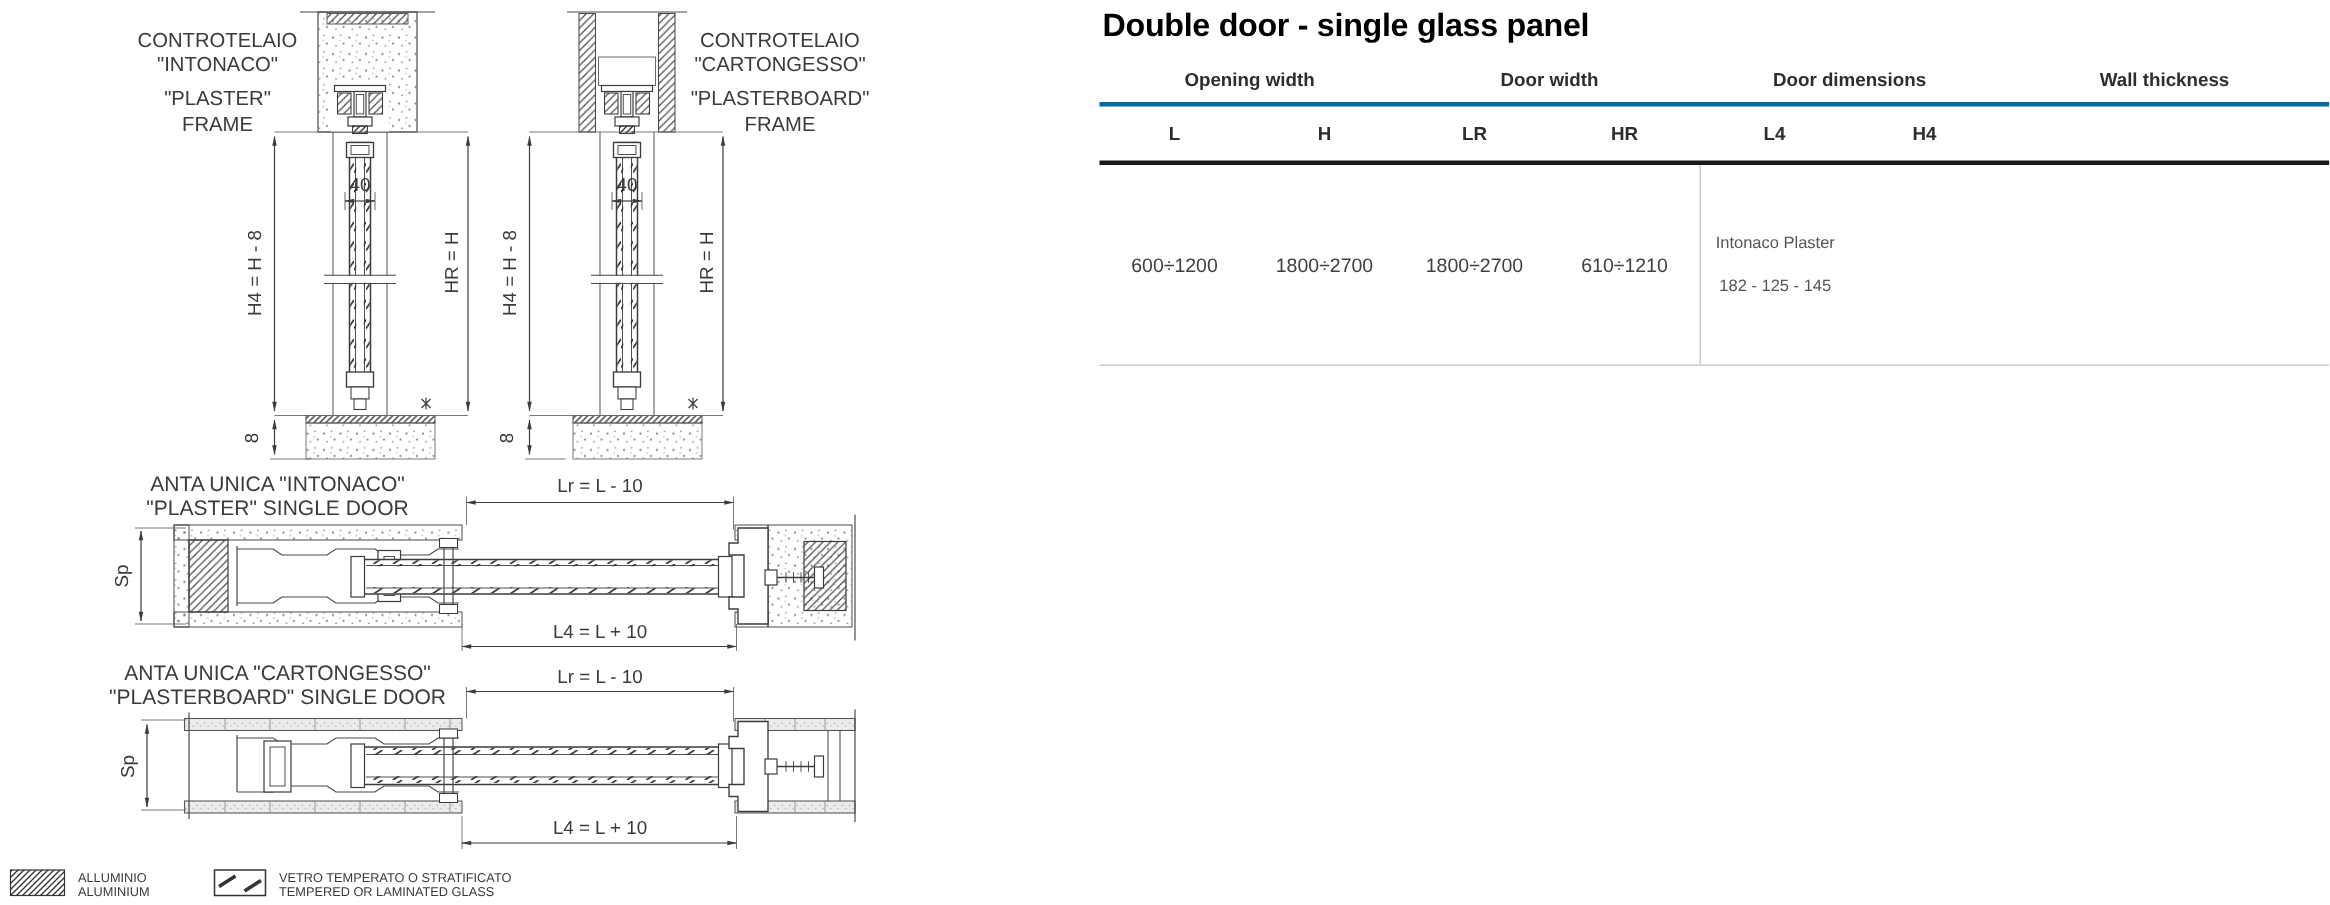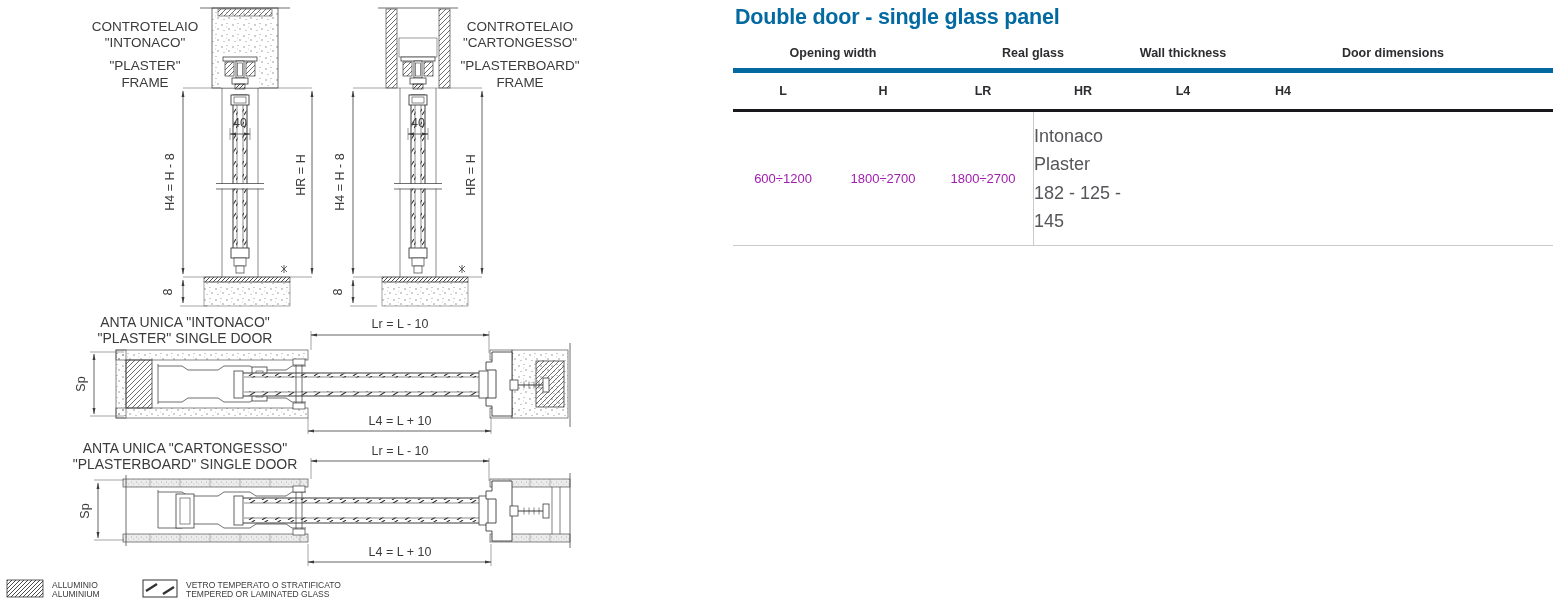--- a/index.html
+++ b/index.html
@@ -6,36 +6,36 @@
   .screen{position:relative;width:1553px;height:603px;background:#ffffff;overflow:hidden;
           font-family:"Liberation Sans",sans-serif;}
   svg text{font-family:"Liberation Sans",sans-serif;}
   .lbl   {font-size:13.5px; fill:#3b3b3b;}
   .lblBig{font-size:14px;   fill:#3b3b3b;}
   .dim   {font-size:12.5px; fill:#3b3b3b;}
   .leg   {font-size:8.5px;  fill:#3a3a3a;}
 
   
   .spec{position:absolute;left:733px;top:0;width:820px;}
-  .spec h1{margin:5px 0 0 2px;font-size:21.5px;font-weight:bold;color:#0369a1;letter-spacing:-0.2px;}
+  .spec h1{margin:5px 0 0 2px;font-size:21.5px;font-weight:bold;color:#000000;letter-spacing:-0.2px;}
   .tbl{margin-top:7px;width:820px;}
   .row{display:grid;grid-template-columns:repeat(6,100px) 220px;}
-  .grow{height:31px;border-bottom:5px solid #0369a1;}
+  .grow{height:31px;border-bottom:3px solid #0369a1;}
   .grow .gcell{grid-column:span 2;display:flex;align-items:center;justify-content:center;
                font-size:12.5px;font-weight:bold;color:#2d2d30;}
   .grow .gcell.thg{grid-column:span 1;}
   .lrow{height:36px;border-bottom:3px solid #19191b;}
   .lrow .lcell{display:flex;align-items:center;justify-content:center;
                font-size:12.5px;font-weight:bold;color:#2d2d30;}
   .brow{height:133px;border-bottom:1px solid #cacaca;}
   .brow .vcell{display:flex;align-items:center;justify-content:center;
-               font-size:13px;color:#a21caf;}
+               font-size:13px;color:#404040;}
   .brow .thcell{border-left:1px solid #cacaca;display:flex;flex-direction:column;
                 align-items:center;justify-content:center;
-                font-size:18px;color:#56565a;line-height:28.5px;}
+                font-size:11px;color:#56565a;line-height:28.5px;}
 </style>
 </head>
 <body>
 
 <div class="screen">
 
   <svg class="drawing" width="733" height="603" viewBox="0 0 733 603" style="position:absolute;left:0;top:0;">
     <defs>
       <marker id="arr" viewBox="0 0 10 6" refX="9" refY="3" markerWidth="9" markerHeight="6" orient="auto-start-reverse">
         <path d="M0.5,0.9 L9.5,3 L0.5,5.1 Z" fill="#3c3c3c"></path>
@@ -269,38 +269,39 @@
       <text class="leg" x="186" y="597">TEMPERED OR LAMINATED GLASS</text>
     </g>
   </svg>
 
   <div class="spec">
     <h1>Double door - single glass panel</h1>
 
     <div class="tbl">
       <div class="row grow">
         <div class="gcell">Opening width</div>
-        <div class="gcell">Real glass</div>
+        <div class="gcell">Door width</div>
+        <div class="gcell">Door dimensions</div>
         <div class="gcell thg">Wall thickness</div>
-        <div class="gcell">Door dimensions</div>
       </div>
 
       <div class="row lrow">
         <div class="lcell">L</div>
         <div class="lcell">H</div>
         <div class="lcell">LR</div>
         <div class="lcell">HR</div>
         <div class="lcell">L4</div>
         <div class="lcell">H4</div>
       </div>
 
       <div class="row brow">
         <div class="vcell">600÷1200</div>
         <div class="vcell">1800÷2700</div>
         <div class="vcell">1800÷2700</div>
+        <div class="vcell">610÷1210</div>
         <div class="thcell">
           <span>Intonaco Plaster</span>
           <span>182 - 125 - 145</span>
         </div>
       </div>
     </div>
   </div>
 
 </div>
 

